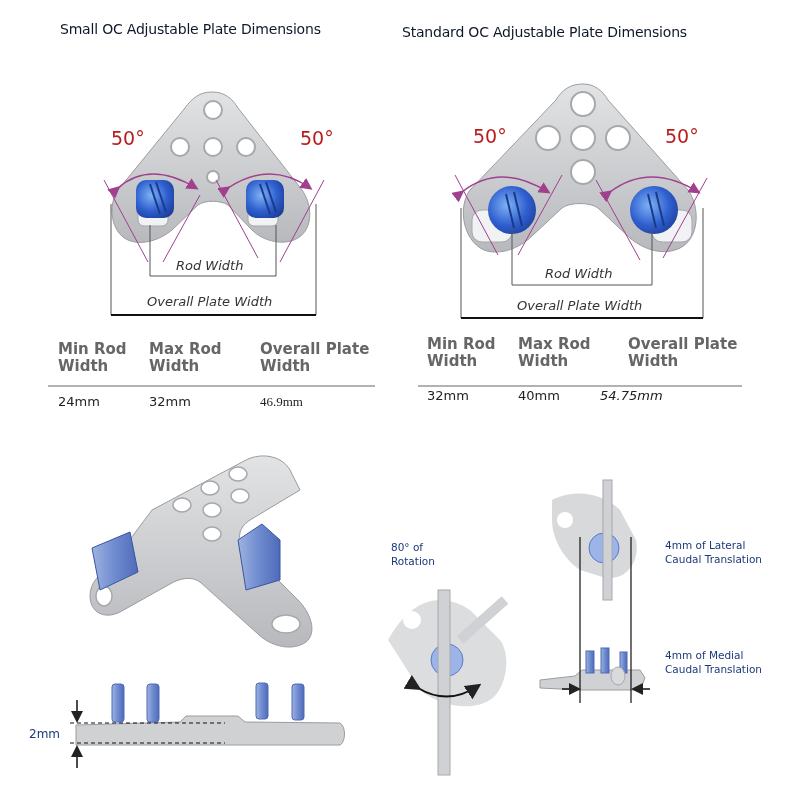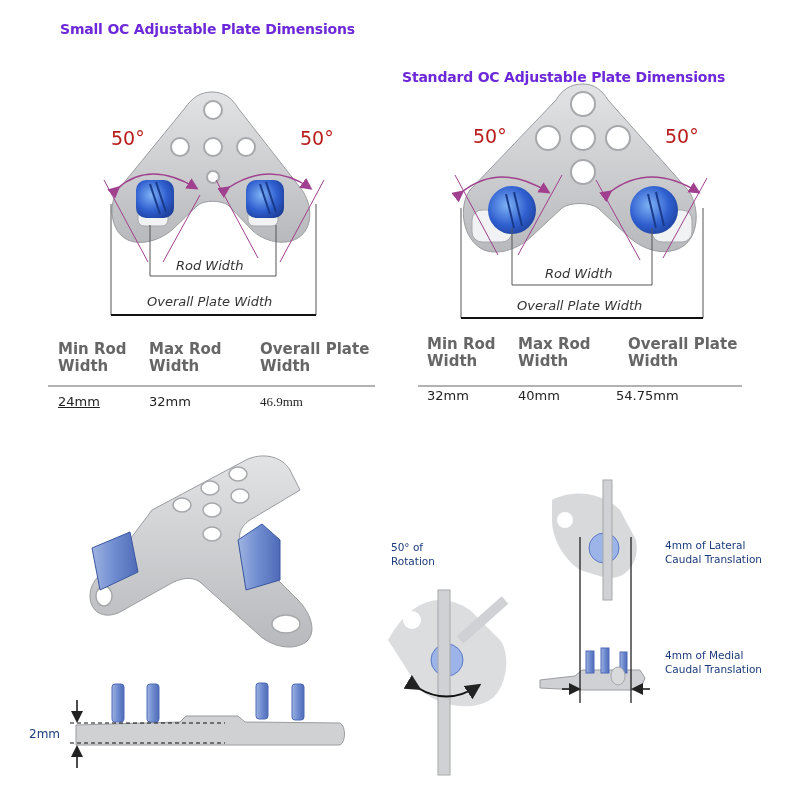--- a/index.html
+++ b/index.html
@@ -1,18 +1,18 @@
 <!DOCTYPE html>
 <html><head>
 <meta charset="utf-8">
 <style>
   html,body{margin:0;padding:0;background:#fff;}
   body{width:800px;height:800px;position:relative;overflow:hidden;font-family:"DejaVu Sans",sans-serif;}
   .abs{position:absolute;}
-  .title{color:#6d28d9;font-size:14px;font-weight:bold;white-space:nowrap;letter-spacing:-0.2px;}
+  .title{color:#0f172a;font-size:14px;font-weight:normal;white-space:nowrap;letter-spacing:-0.2px;}
   .deg{color:#b91c1c;font-size:19px;}
   .dimlabel{color:#333;font-size:13px;font-style:italic;white-space:nowrap;}
   .th{color:#666;font-size:15px;font-weight:bold;line-height:17px;}
   .td{color:#222;font-size:13px;}
   .note{color:#1b3a7a;font-size:10.5px;line-height:14px;}
   .mm{color:#1b3a7a;font-size:12px;text-align:right;}
   svg{position:absolute;left:0;top:0;}
 </style>
 </head>
 <body>
@@ -163,21 +163,21 @@
     </g>
     <ellipse cx="618" cy="676" rx="7" ry="9" fill="#d9dadc" stroke="#a6a8ab"></ellipse>
     <line x1="580" y1="537" x2="580" y2="703" stroke="#111" stroke-width="1.2"></line>
     <line x1="631" y1="537" x2="631" y2="703" stroke="#111" stroke-width="1.2"></line>
     <line x1="562" y1="689" x2="578" y2="689" stroke="#111" stroke-width="1.5" marker-end="url(#arrK)"></line>
     <line x1="650" y1="689" x2="634" y2="689" stroke="#111" stroke-width="1.5" marker-end="url(#arrK)"></line>
   </g>
 </svg>
 
 <div class="abs title" style="left:60px;top:21px;">Small OC Adjustable Plate Dimensions</div>
-<div class="abs title" style="left:402px;top:24px;margin-top:45px;">Standard OC Adjustable Plate Dimensions</div>
+<div class="abs title" style="left:402px;top:24px;">Standard OC Adjustable Plate Dimensions</div>
 
 <div class="abs deg" style="left:111px;top:127px;">50°</div>
 <div class="abs deg" style="left:300px;top:127px;">50°</div>
 <div class="abs deg" style="left:473px;top:125px;">50°</div>
 <div class="abs deg" style="left:665px;top:125px;">50°</div>
 
 <div class="abs dimlabel" style="left:176px;top:258px;">Rod Width</div>
 <div class="abs dimlabel" style="left:147px;top:294px;">Overall Plate Width</div>
 <div class="abs dimlabel" style="left:545px;top:266px;">Rod Width</div>
 <div class="abs dimlabel" style="left:517px;top:298px;">Overall Plate Width</div>
@@ -188,47 +188,47 @@
     <div>Width</div>
   </div>
   <div class="abs th" style="left:149px;top:341px;">
     <div>Max Rod</div>
     <div>Width</div>
   </div>
   <div class="abs th" style="left:260px;top:341px;">
     <div>Overall Plate</div>
     <div>Width</div>
   </div>
-  <div class="abs td" style="left:58px;top:394px;text-decoration:underline;">24mm</div>
+  <div class="abs td" style="left:58px;top:394px;">24mm</div>
   <div class="abs td" style="left:149px;top:394px;">32mm</div>
   <div class="abs td" style="left:260px;top:394px;font-family:Liberation Serif, serif;">46.9mm</div>
 </div>
 
 <div>
   <div class="abs th" style="left:427px;top:336px;">
     <div>Min Rod</div>
     <div>Width</div>
   </div>
   <div class="abs th" style="left:518px;top:336px;">
     <div>Max Rod</div>
     <div>Width</div>
   </div>
   <div class="abs th" style="left:628px;top:336px;">
     <div>Overall Plate</div>
     <div>Width</div>
   </div>
   <div class="abs td" style="left:427px;top:388px;">32mm</div>
   <div class="abs td" style="left:518px;top:388px;">40mm</div>
-  <div class="abs td" style="left:616px;top:388px;">54.75mm</div>
+  <div class="abs td" style="left:600px;top:388px;font-style:italic;">54.75mm</div>
 </div>
 
 <div class="abs mm" style="left:29px;top:727px;">2mm</div>
 
 <div class="abs note" style="left:391px;top:540px;">
-  <div>50° of</div>
+  <div>80° of</div>
   <div>Rotation</div>
 </div>
 <div class="abs note" style="left:665px;top:538px;">
   <div>4mm of Lateral</div>
   <div>Caudal Translation</div>
 </div>
 <div class="abs note" style="left:665px;top:648px;">
   <div>4mm of Medial</div>
   <div>Caudal Translation</div>
 </div>

